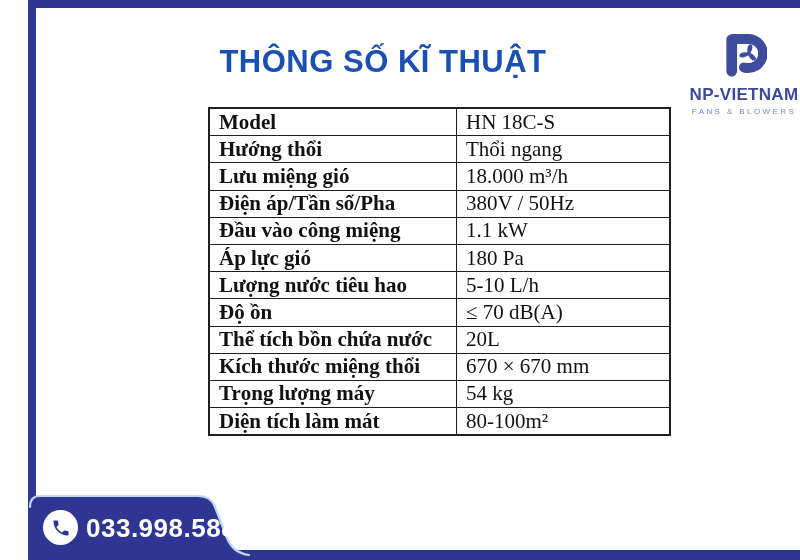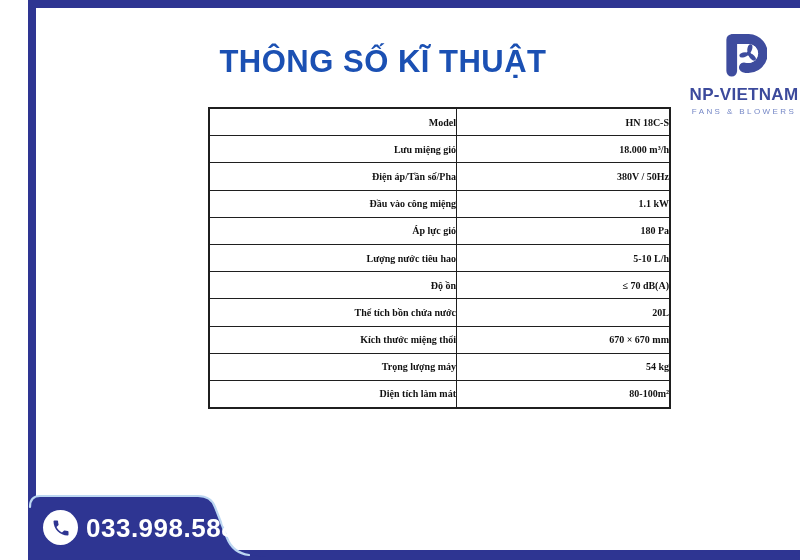--- a/index.html
+++ b/index.html
@@ -72,35 +72,34 @@
   }
   table.spec {
     position: absolute;
     left: 180px;
     top: 107px;
     width: 446px;
     border-collapse: collapse;
     table-layout: fixed;
     z-index: 2;
     font-family: "Liberation Serif", serif;
-    font-size: 10px;
+    font-size: 21px;
     color: #111111;
-    text-align: right;
   }
   table.spec td {
     border: 1.5px solid #1f1f1f;
     height: 26.2px;
     padding: 0 0 0 9px;
     vertical-align: middle;
     white-space: nowrap;
     overflow: hidden;
   }
   table.spec { border: 2px solid #1f1f1f; }
   td.spec-label { width: 237px; font-weight: 700; }
-  td.spec-value { width: 203px; font-weight: 700; }
+  td.spec-value { width: 203px; font-weight: 400; }
   .phone-badge {
     position: absolute;
     left: 0;
     bottom: 0;
     width: 238px;
     height: 66px;
     z-index: 3;
     text-align: right;
   }
   .phone-badge svg.badge-shape {
@@ -157,20 +156,24 @@
   </div>
 
   <table class="spec">
     <tbody>
 
         <tr>
           <td class="spec-label">Model</td>
           <td class="spec-value">HN 18C-S</td>
         </tr>
 
+        <tr>
+          <td class="spec-label">Hướng thổi</td>
+          <td class="spec-value">Thổi ngang</td>
+        </tr>
 
         <tr>
           <td class="spec-label">Lưu miệng gió</td>
           <td class="spec-value">18.000 m³/h</td>
         </tr>
 
         <tr>
           <td class="spec-label">Điện áp/Tần số/Pha</td>
           <td class="spec-value">380V / 50Hz</td>
         </tr>

